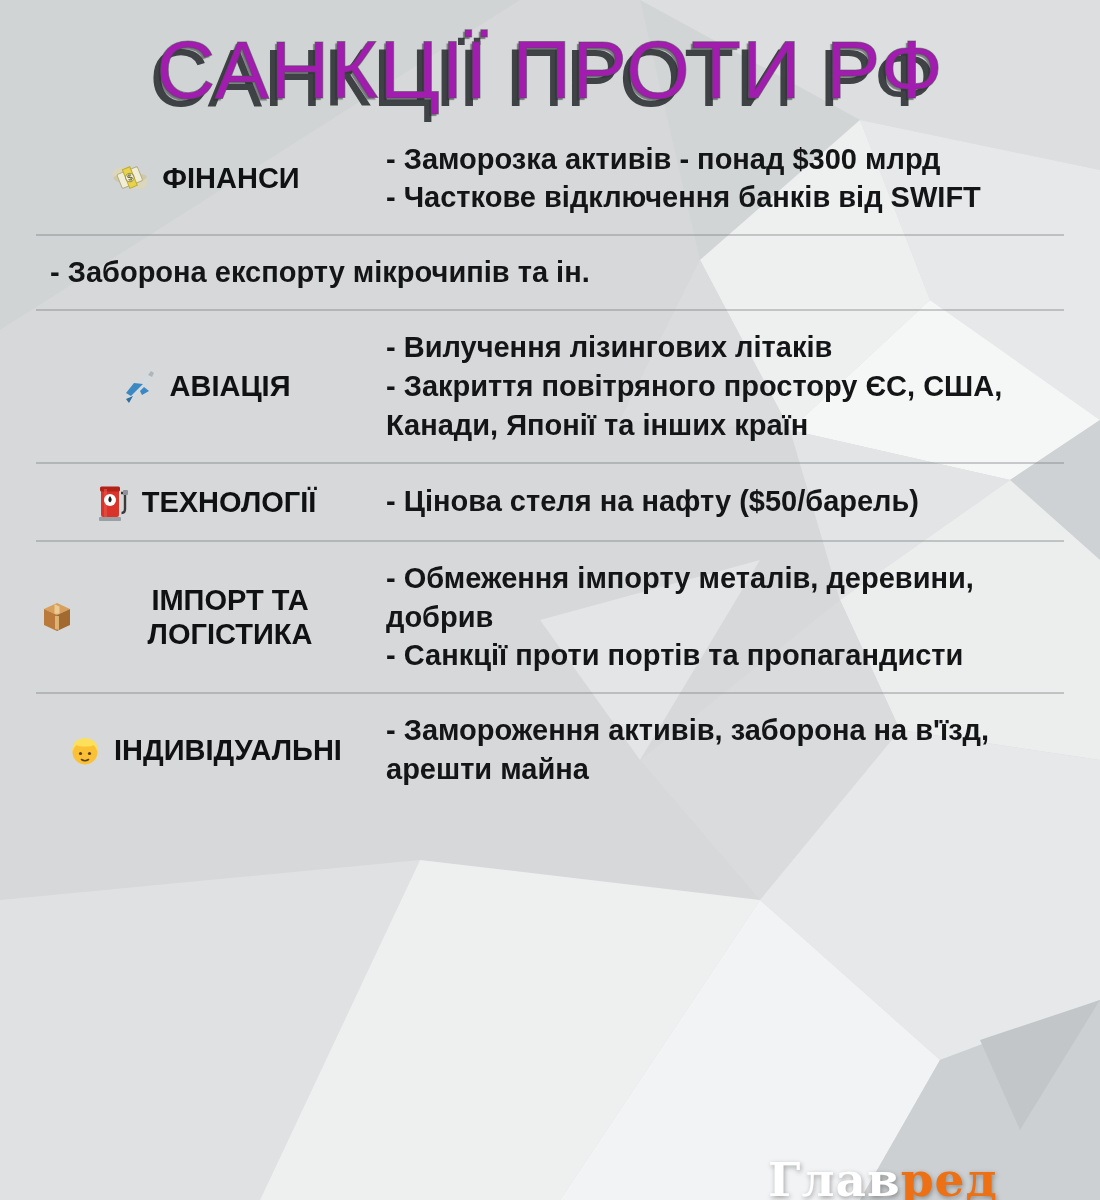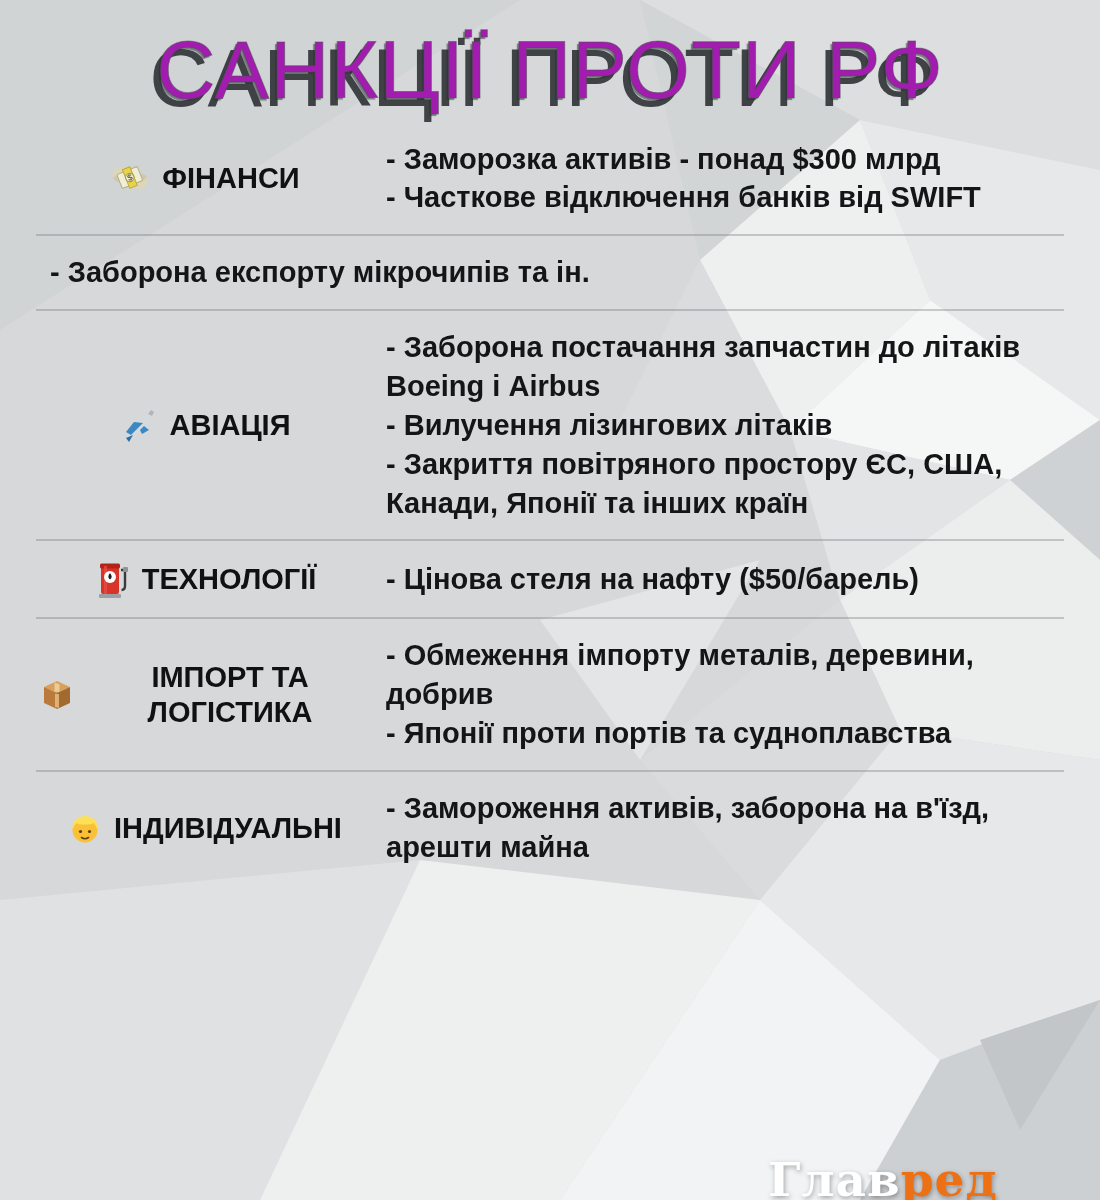--- a/index.html
+++ b/index.html
@@ -127,21 +127,20 @@
             <polygon points="8,34 28,11 33,6 36,8 34,12 14,36" fill="#d4dade"></polygon>
             <polygon points="33,6 36,8 34,12 30,10" fill="#aeb6bc"></polygon>
             <polygon points="16,18 25,19 13,31 8,28" fill="#3b88c3"></polygon>
             <polygon points="26,22 31,26 24,30 22,26" fill="#3b88c3"></polygon>
             <polygon points="8,34 15,31 11,38" fill="#2f6ea3"></polygon>
           </svg>
         </span>
         <span class="label-text">АВІАЦІЯ</span>
       </div>
       <div class="row-items">
-        <p class="bullet">- Заборона постачання запчастин до літаків Boeing і Airbus</p>
         <p class="bullet">- Вилучення лізингових літаків</p>
         <p class="bullet">- Закриття повітряного простору ЄС, США, Канади, Японії та інших країн</p>
       </div>
     </div>
 
     <div class="row">
       <div class="row-label">
         <span class="icon">
           <svg width="40" height="42" viewBox="0 0 40 42">
             <rect x="7" y="36" width="22" height="4" rx="1" fill="#9aa0a4"></rect>
@@ -169,21 +168,21 @@
             <polygon points="8,12 21,18 21,34 8,28" fill="#b97a3c"></polygon>
             <polygon points="34,12 21,18 21,34 34,28" fill="#a36a30"></polygon>
             <polygon points="18.5,7.2 23.5,9.5 23.5,16.8 18.5,16.8" fill="#ecd09a" opacity="0.9"></polygon>
             <polygon points="19,18.9 23,18.9 23,33 19,31.9" fill="#e4bd7f" opacity="0.85"></polygon>
           </svg>
         </span>
         <span class="label-text">ІМПОРТ ТА ЛОГІСТИКА</span>
       </div>
       <div class="row-items">
         <p class="bullet">- Обмеження імпорту металів, деревини, добрив</p>
-        <p class="bullet">- Японії проти портів та судноплавства</p>
+        <p class="bullet">- Санкції проти портів та пропагандисти</p>
       </div>
     </div>
 
     <div class="row">
       <div class="row-label">
         <span class="icon">
           <svg width="38" height="38" viewBox="0 0 38 38">
             <circle cx="19" cy="21" r="12.5" fill="#fac036"></circle>
             <path d="M6.5,21 q-1,-13 12.5,-14 q13.5,1 12.5,14 q-1.5,-5 -4,-7 q-2,2 -8.5,1.5 q-6.5,0.5 -8.5,-1.5 q-2.5,2 -4,7 Z" fill="#fde05a"></path>
             <circle cx="14.5" cy="22.5" r="1.6" fill="#5c4012"></circle>

